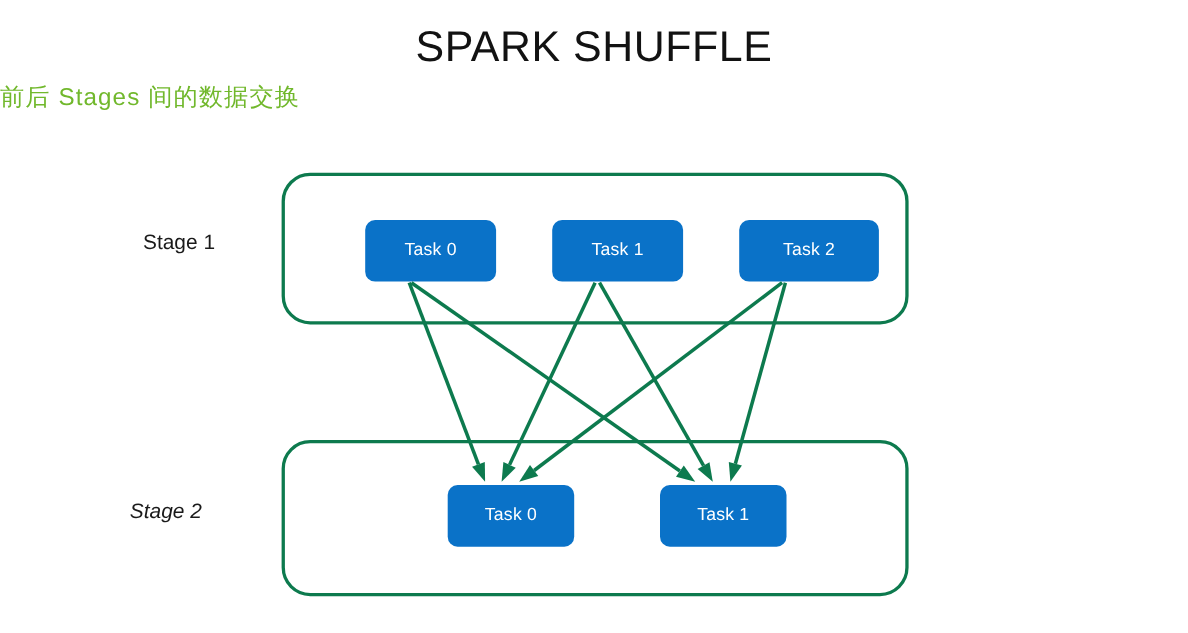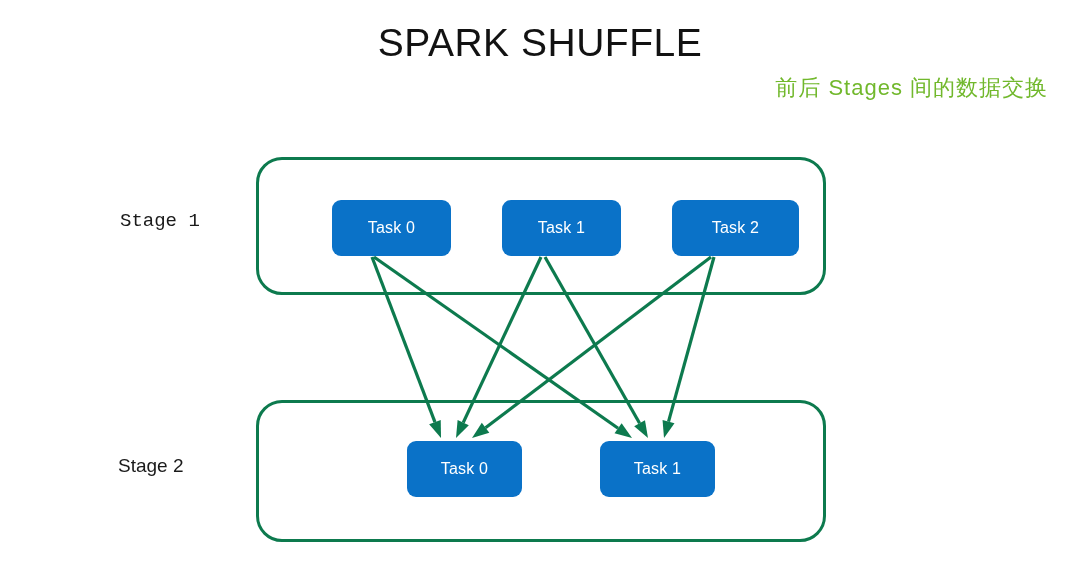--- a/index.html
+++ b/index.html
@@ -36,39 +36,39 @@
     letter-spacing: 0.5px;
     color: #121212;
     line-height: 1.1;
     white-space: nowrap;
   }
   .subtitle {
     position: absolute;
     left: 0;
     top: 76px;
     width: 1048px;
-    text-align: right;
+    text-align: left;
     font-size: 22px;
     font-weight: 400;
     letter-spacing: 1px;
     color: #71b82c;
     line-height: 1.1;
     white-space: nowrap;
   }
 
   
   .stage-label {
     position: absolute;
     font-size: 19px;
     font-weight: 400;
     color: #1a1a1a;
     white-space: nowrap;
   }
-  #stage1-label { left: 120px; top: 210px; font-family: Liberation Mono, monospace; }
-  #stage2-label { left: 118px; top: 455px; }
+  #stage1-label { left: 130px; top: 210px; }
+  #stage2-label { left: 118px; top: 455px; font-style: italic; }
 
   
   .stage-box {
     position: absolute;
     box-sizing: border-box;
     border: 3px solid #0d7a4e;
     border-radius: 26px;
     background: transparent;
   }
   #stage1-box { left: 256px; top: 157px; width: 570px; height: 138px; }

